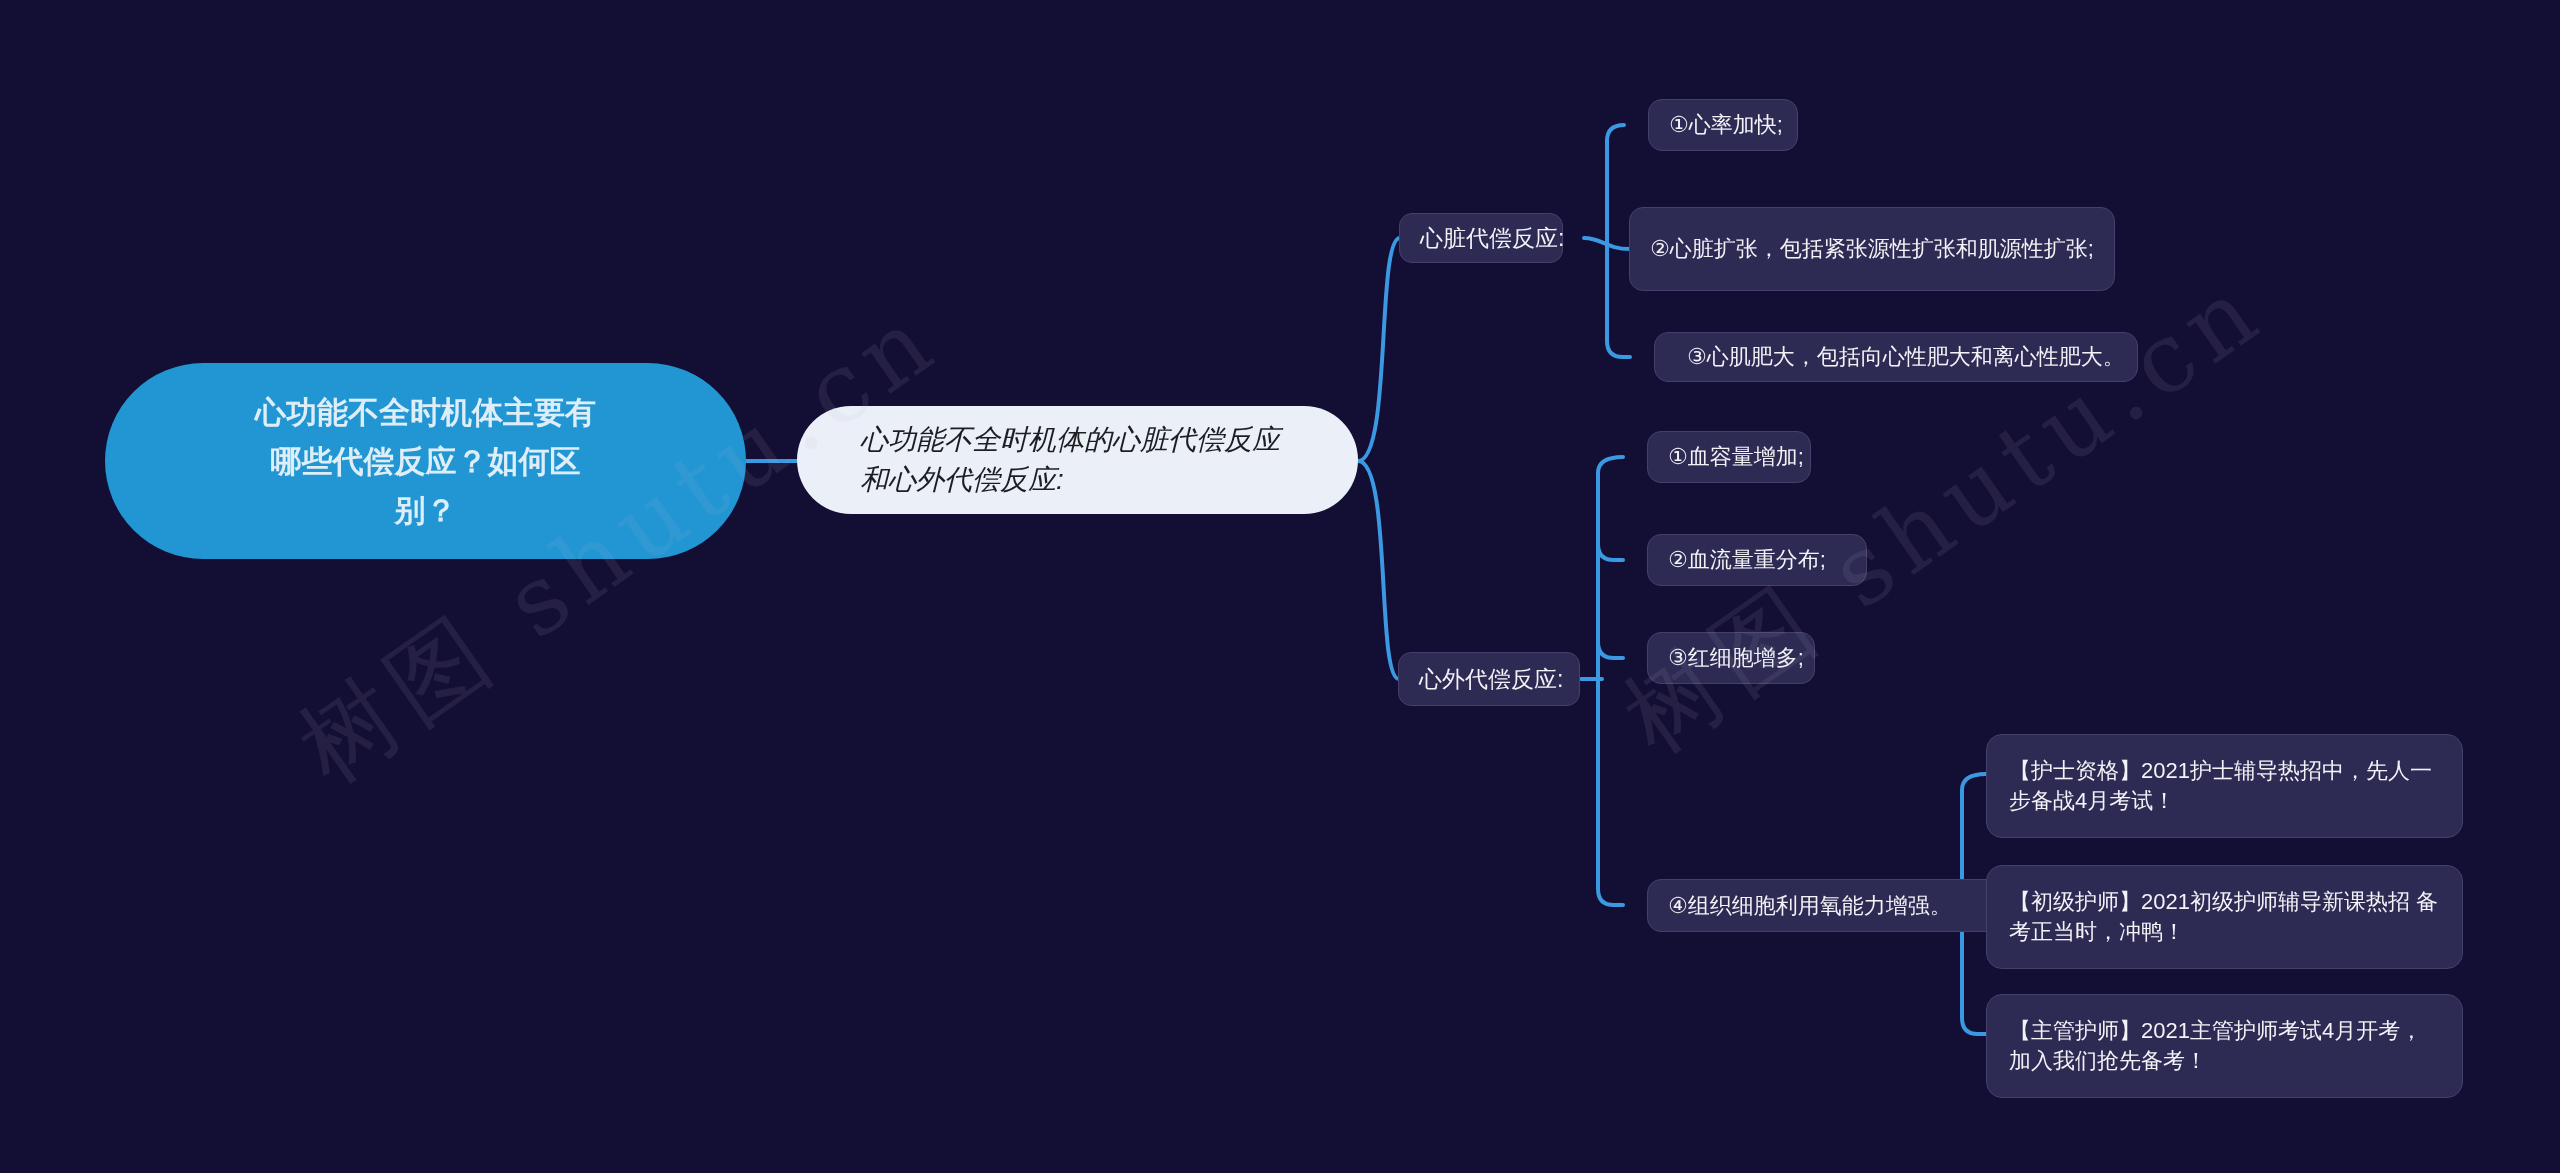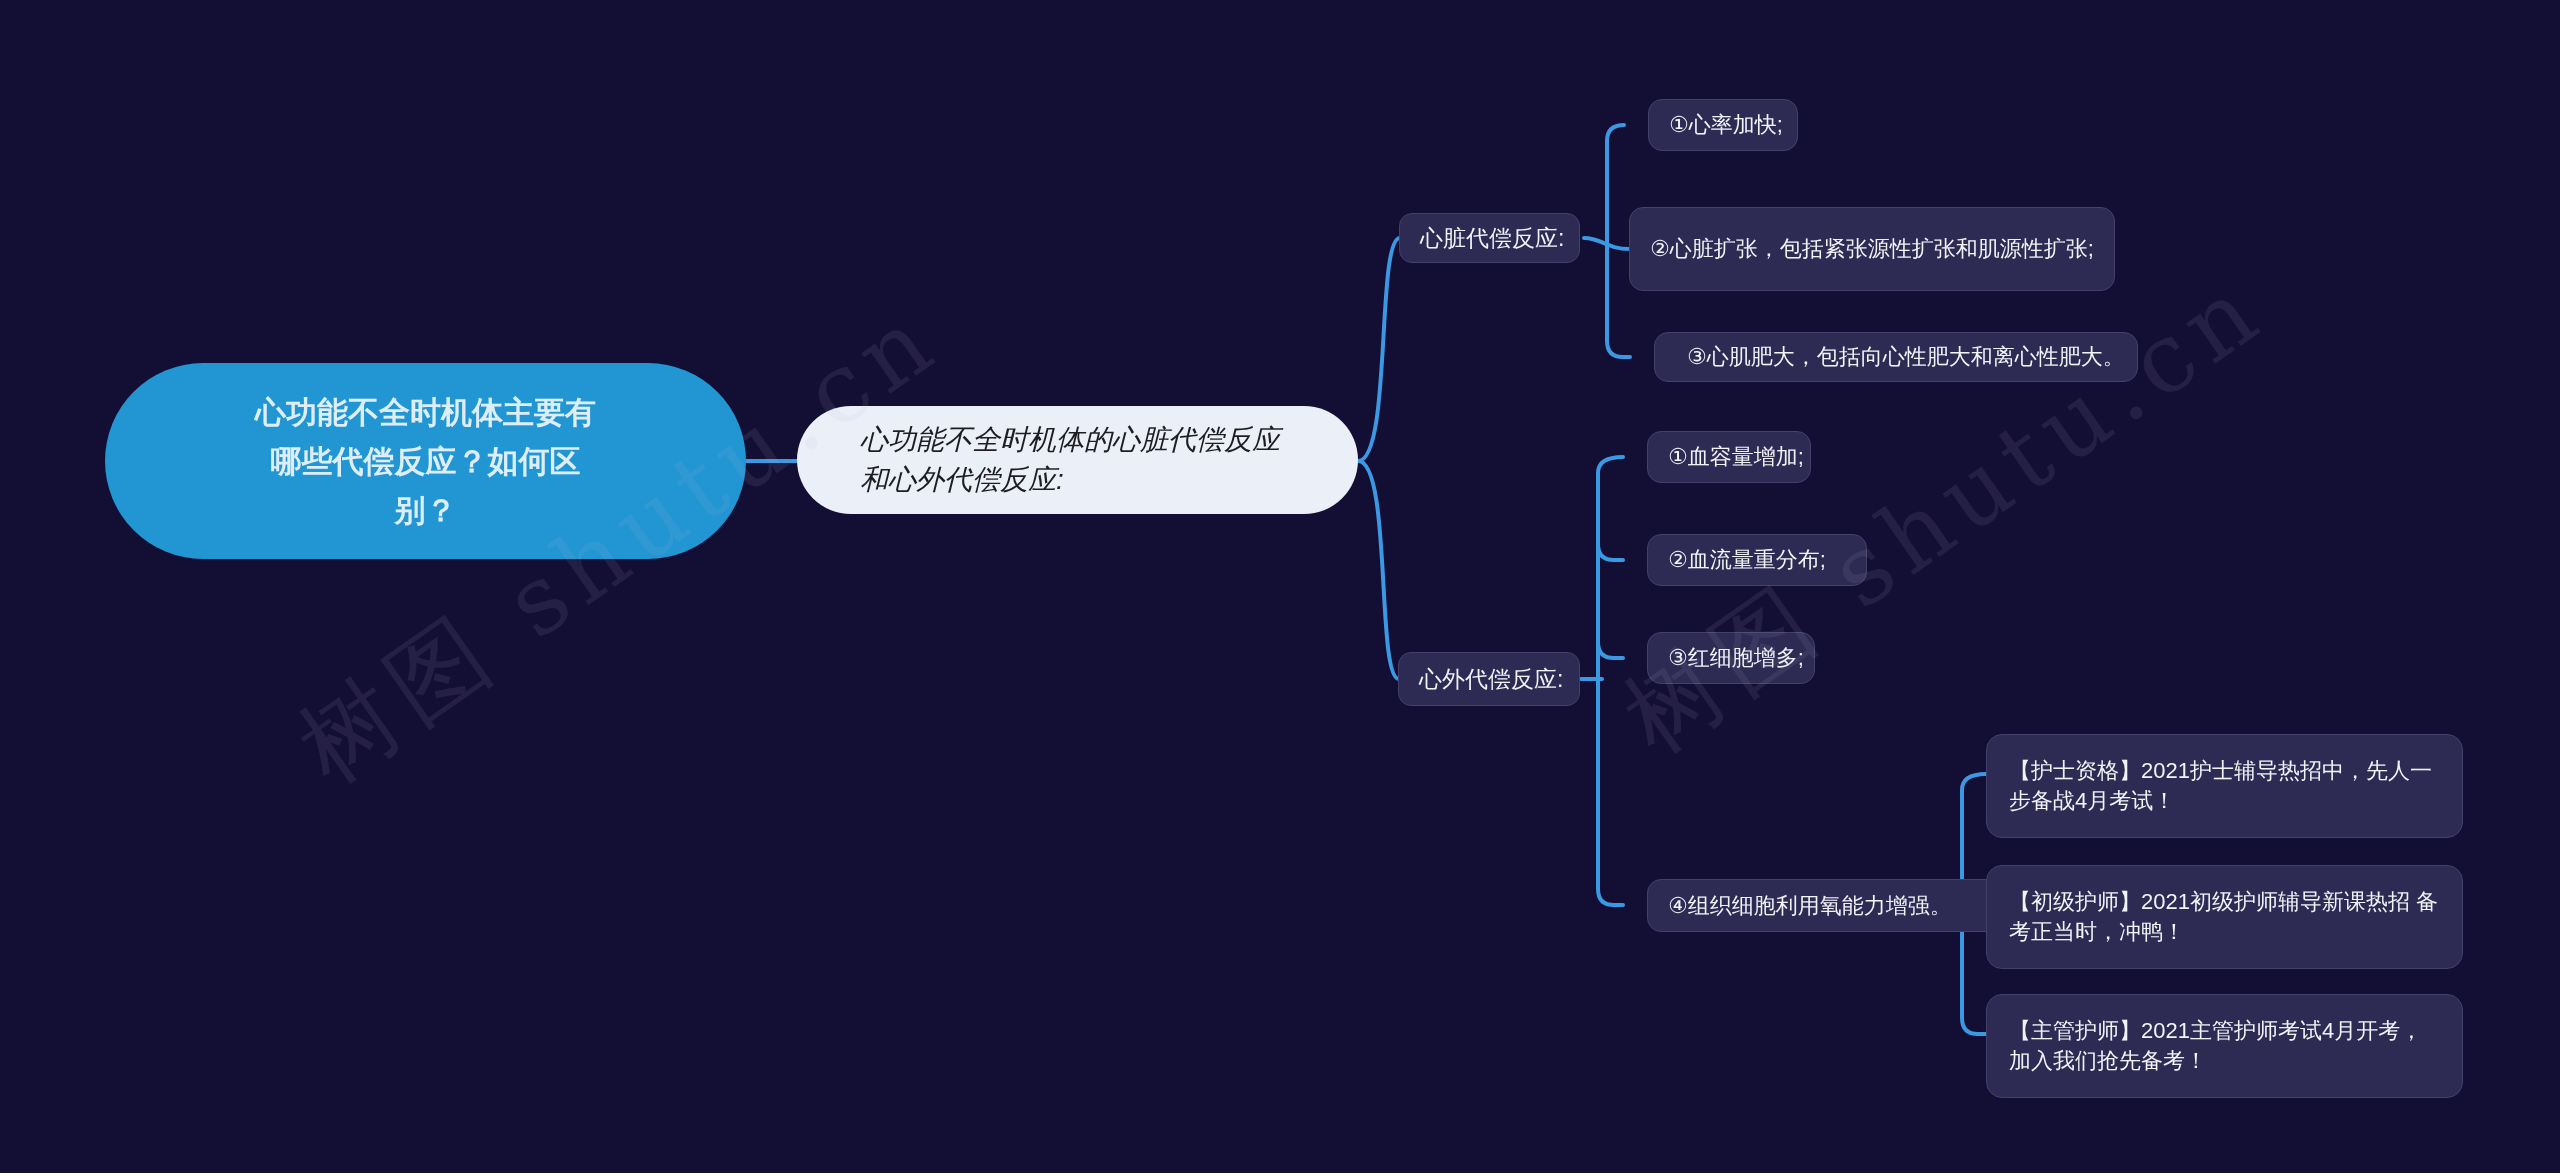--- a/index.html
+++ b/index.html
@@ -27,21 +27,21 @@
     padding:0 63px;
     font-style:italic;
   }
   .node-dark{
     background:#2d2a53;border:1px solid #45406b;border-radius:14px;
     color:#f2f2f7;font-size:22px;line-height:30px;
     padding:11px 20px;
   }
   .node-branch{font-size:23px;white-space:nowrap;border-radius:13px;}
   .nowrap{white-space:nowrap;margin-left:25px;}
-  .node-cardiac   {left:1399px;top:213px;width:181px;height:50px;}
+  .node-cardiac   {left:1399px;top:213px;width:164px;height:50px;}
   .node-cardiac-1 {left:1623px;top:99px; width:150px;height:52px;}
   .node-cardiac-2 {left:1629px;top:207px;width:486px;height:84px;}
   .node-cardiac-3 {left:1629px;top:332px;width:484px;height:50px;padding-left:32px;}
   .node-extra     {left:1398px;top:652px;width:182px;height:54px;}
   .node-extra-1   {left:1622px;top:431px;width:164px;height:52px;}
   .node-extra-2   {left:1622px;top:534px;width:220px;height:52px;}
   .node-extra-3   {left:1622px;top:632px;width:168px;height:52px;}
   .node-extra-4   {left:1622px;top:879px;width:384px;height:53px;}
   .node-ad{border-radius:16px;width:477px;height:104px;padding:26px 22px;}
   .node-ad-1{left:1986px;top:734px;}

